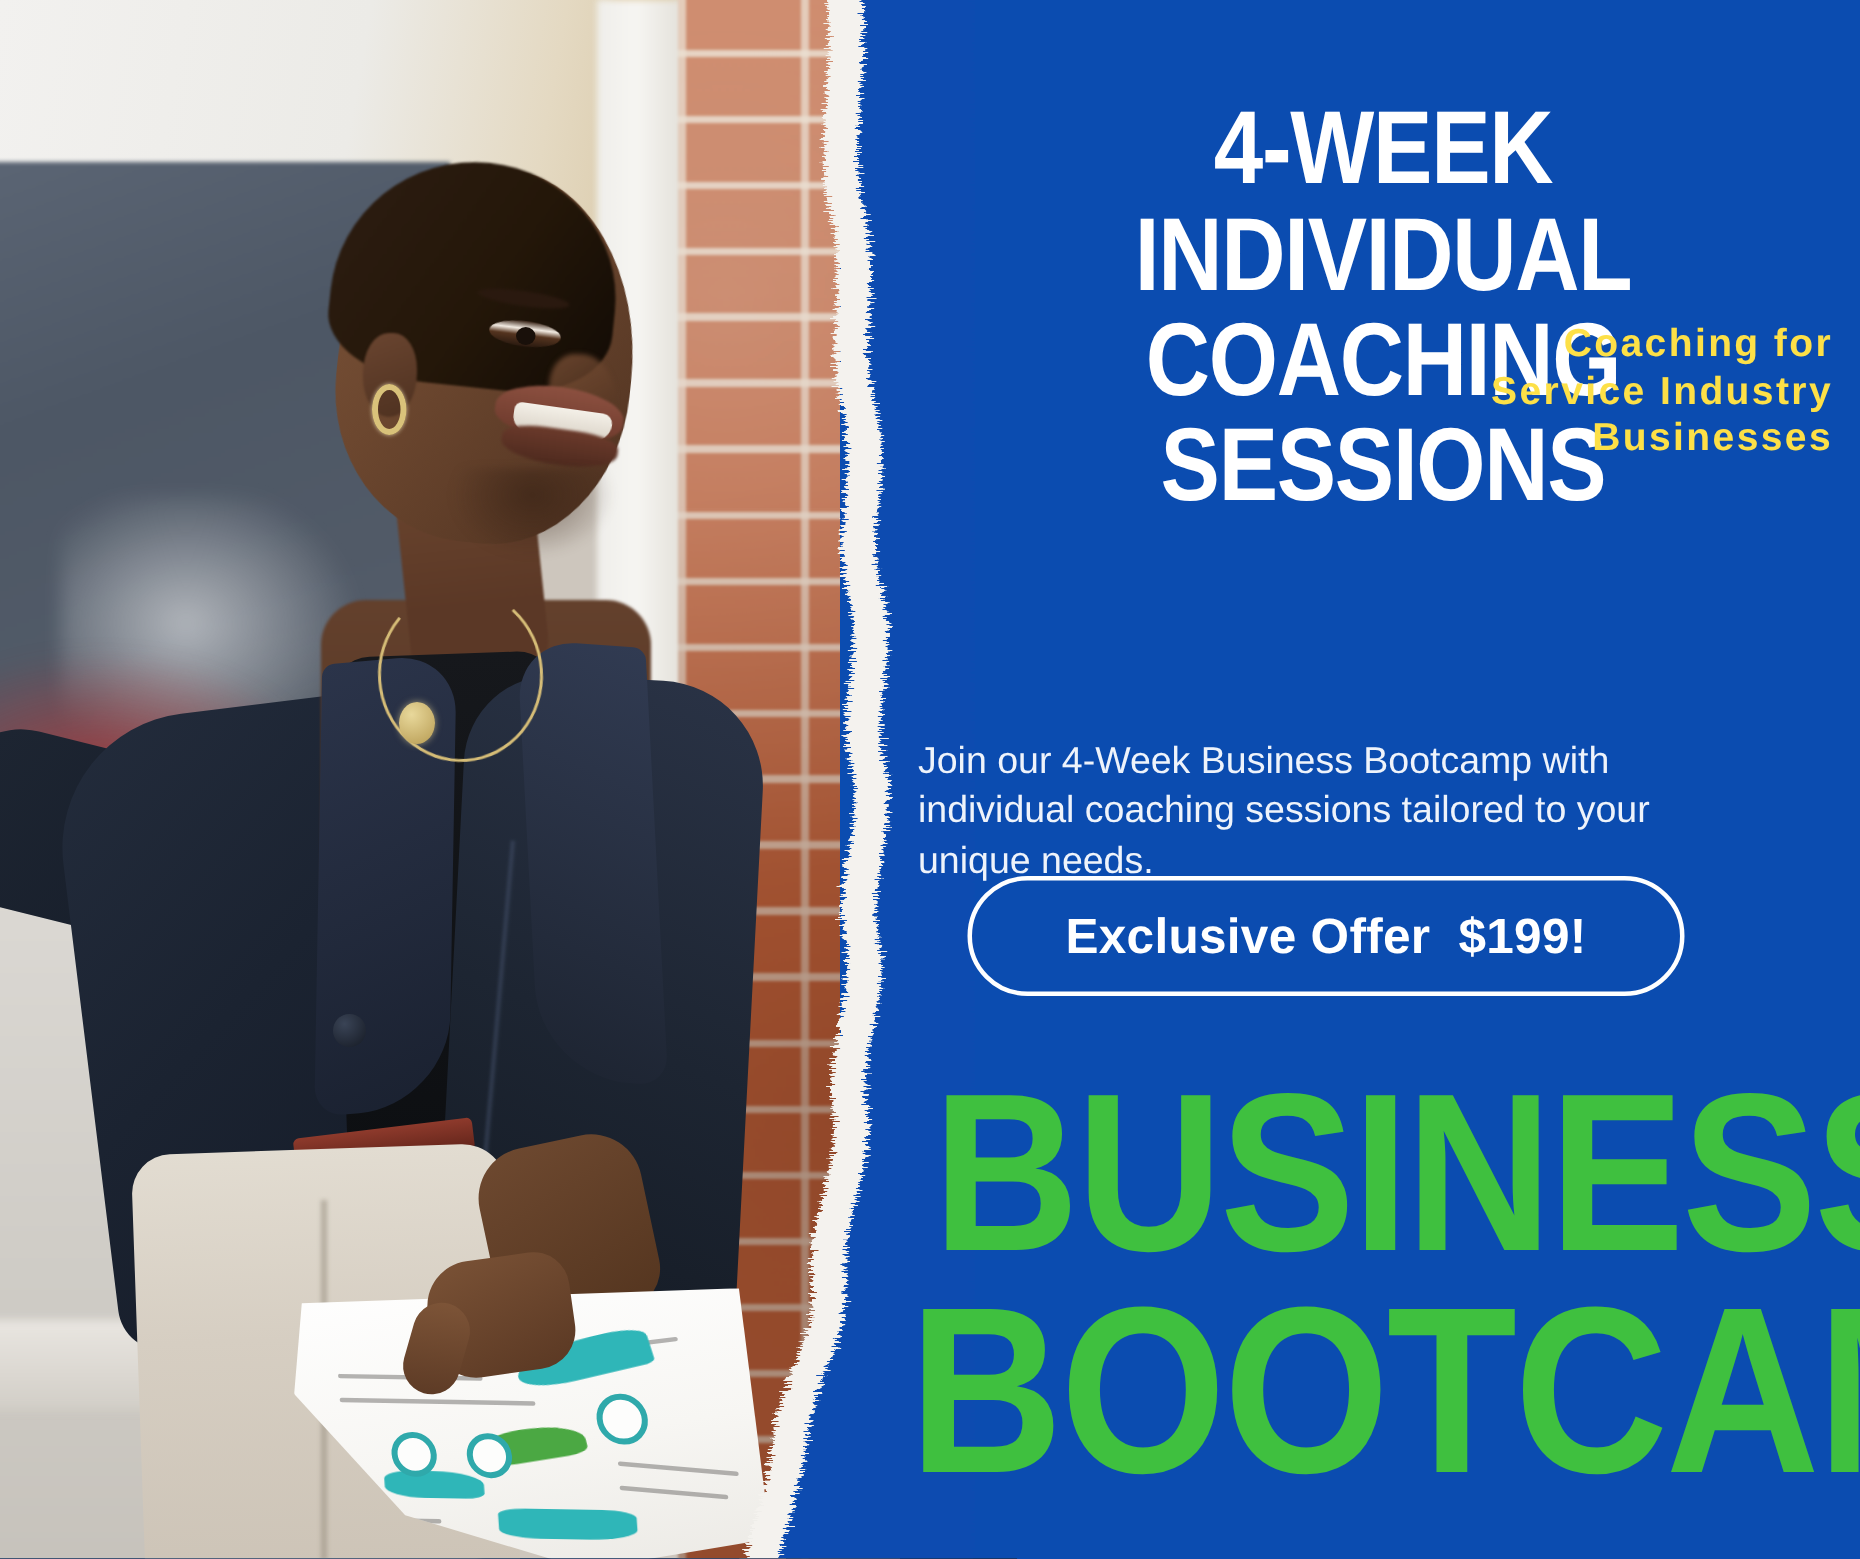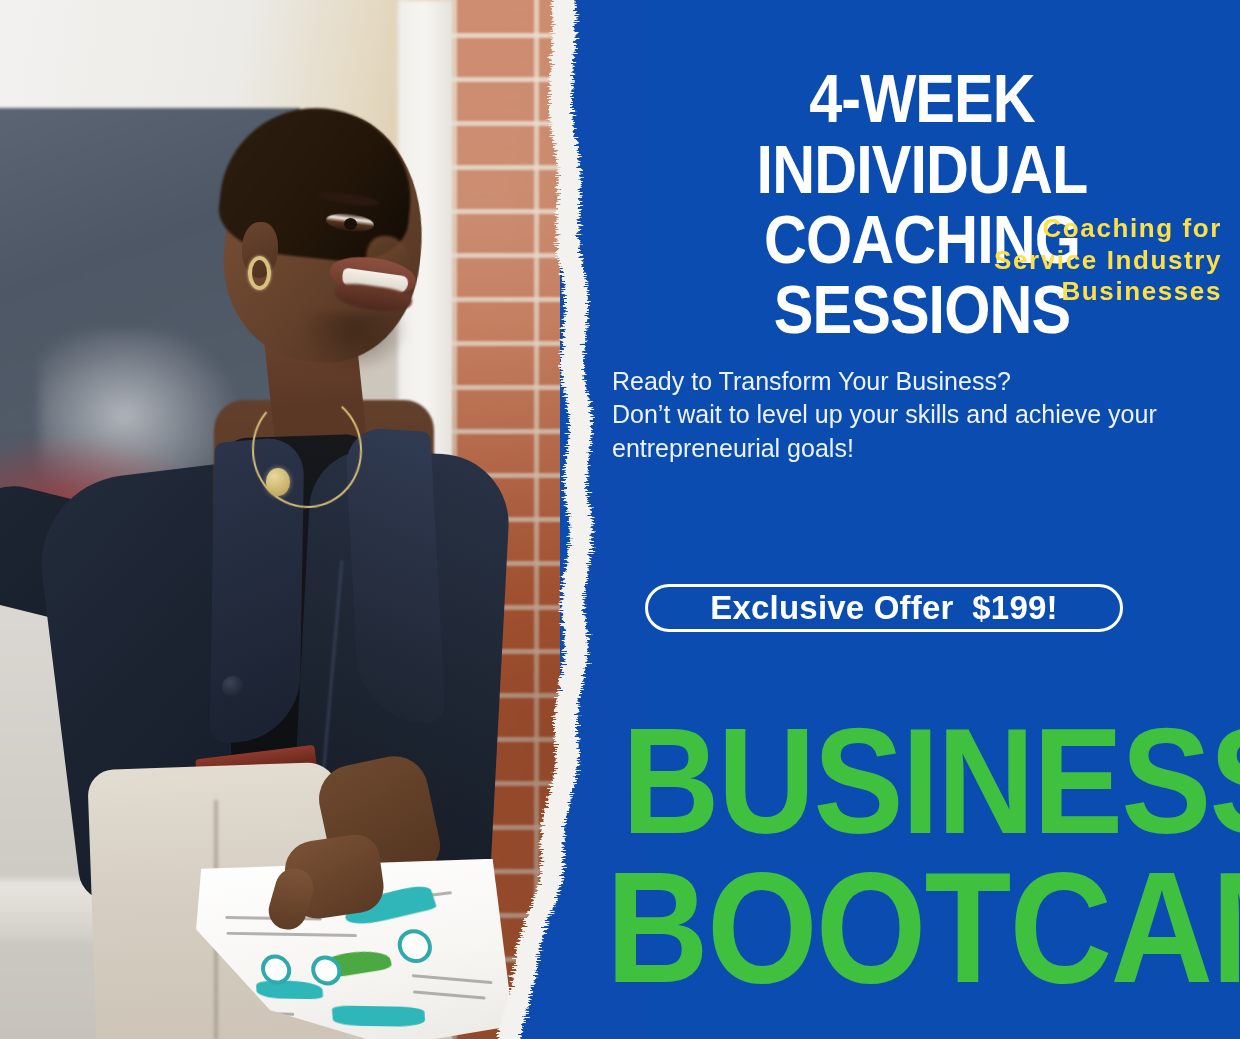--- a/index.html
+++ b/index.html
@@ -460,21 +460,21 @@
     width: 570px;
     color: #eef3fb;
     font-size: 25px;
     line-height: 1.33;
     white-space: pre-line;
   }
 
   .cta {
     position: absolute;
     left: 85px; top: 584px;
-    width: 478px; height: 48px;
+    width: 478px; height: 80px;
     border: 3px solid #ffffff;
     border-radius: 40px;
     background: transparent;
     color: #ffffff;
     font-size: 33px;
     font-weight: 700;
     letter-spacing: .2px;
     display: flex;
     align-items: center;
     justify-content: center;
@@ -615,24 +615,24 @@
 
   <div class="content" style="left:560px;">
 
     <h1 class="headline">4-Week Individual
 Coaching Sessions</h1>
 
     <div class="subtitle">Coaching for
 Service Industry
 Businesses</div>
 
-    <p class="body-1">Ready to Transform Your Business?
-Don’t wait to level up your skills and achieve your
-entrepreneurial goals!</p>
-
+
+    <p class="body-2">Join our 4-Week Business Bootcamp with
+individual coaching sessions tailored to your
+unique needs.</p>
 
     <div class="cta">Exclusive Offer  $199!</div>
 
     <div class="bigword w1">Business</div>
 
     <div class="bigword w2">Bootcamp</div>
   </div>
 
 </div>
 

